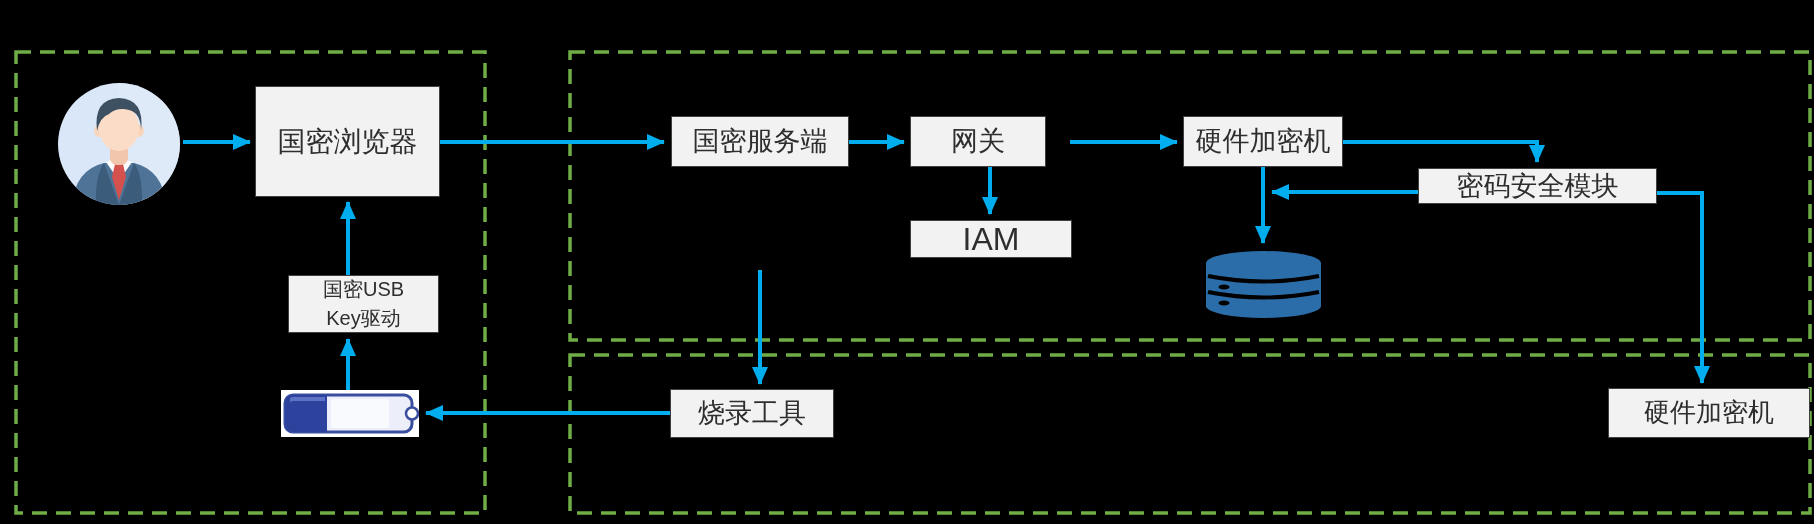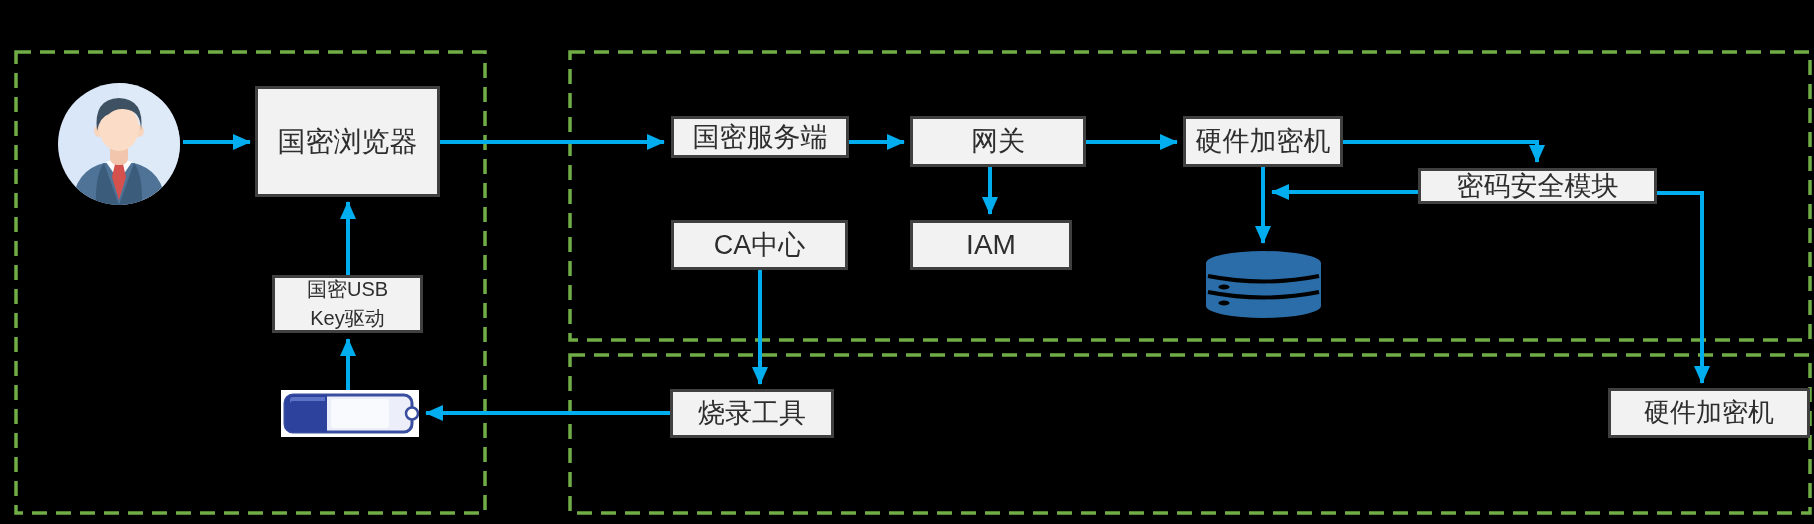--- a/index.html
+++ b/index.html
@@ -8,32 +8,32 @@
     width:1814px;height:524px;
     background:#000000;
     font-family:"Liberation Sans","DejaVu Sans",sans-serif;
     overflow:hidden;
   }
   #wires{position:absolute;left:0;top:0;width:1814px;height:524px;}
   .node{
     position:absolute;
     box-sizing:border-box;
     background:#F2F2F2;
-    border:3px solid #404040;
+    border:1px solid #404040;
     display:flex;
     flex-direction:column;
     align-items:center;
     justify-content:center;
     text-align:center;
     color:#2E2E2E;
     font-size:27px;
     line-height:1.2;
     z-index:2;
   }
-  .node.small{font-size:20px;line-height:1.45;}
+  .node.small{font-size:20px;line-height:1.45;margin-left:16px;}
   .icon{position:absolute;z-index:2;}
 </style>
 </head>
 <body>
 
 <div id="canvas">
 
   <svg id="wires" viewBox="0 0 1814 524" xmlns="http://www.w3.org/2000/svg">
     <defs>
       <marker id="arw" viewBox="0 0 18 16" refX="17" refY="8" markerWidth="18" markerHeight="16" markerUnits="userSpaceOnUse" orient="auto">
@@ -103,37 +103,34 @@
 
   <div class="node" style="left:255px;top:86px;width:185px;height:111px;font-size:28px">
     <span>国密浏览器</span>
   </div>
 
   <div class="node small" style="left:272px;top:275px;width:151px;height:58px">
     <span>国密USB</span>
     <span>Key驱动</span>
   </div>
 
-  <div class="node" style="left:671px;top:116px;width:178px;height:42px">
+  <div class="node" style="left:671px;top:116px;width:178px;height:51px">
     <span>国密服务端</span>
   </div>
 
-  <div class="node" style="left:910px;top:116px;width:176px;height:51px">
+  <div class="node" style="left:910px;top:116px;width:136px;height:51px">
     <span>网关</span>
   </div>
 
   <div class="node" style="left:1183px;top:116px;width:160px;height:51px">
     <span>硬件加密机</span>
   </div>
 
-  <div class="node" style="left:671px;top:220px;width:177px;height:50px">
-    <span>CA中心</span>
-  </div>
 
-  <div class="node" style="left:910px;top:220px;width:162px;height:50px;font-size:28px">
+  <div class="node" style="left:910px;top:220px;width:162px;height:38px;font-size:32px">
     <span>IAM</span>
   </div>
 
   <div class="node" style="left:1418px;top:168px;width:239px;height:36px">
     <span>密码安全模块</span>
   </div>
 
   <div class="node" style="left:670px;top:389px;width:164px;height:49px">
     <span>烧录工具</span>
   </div>

